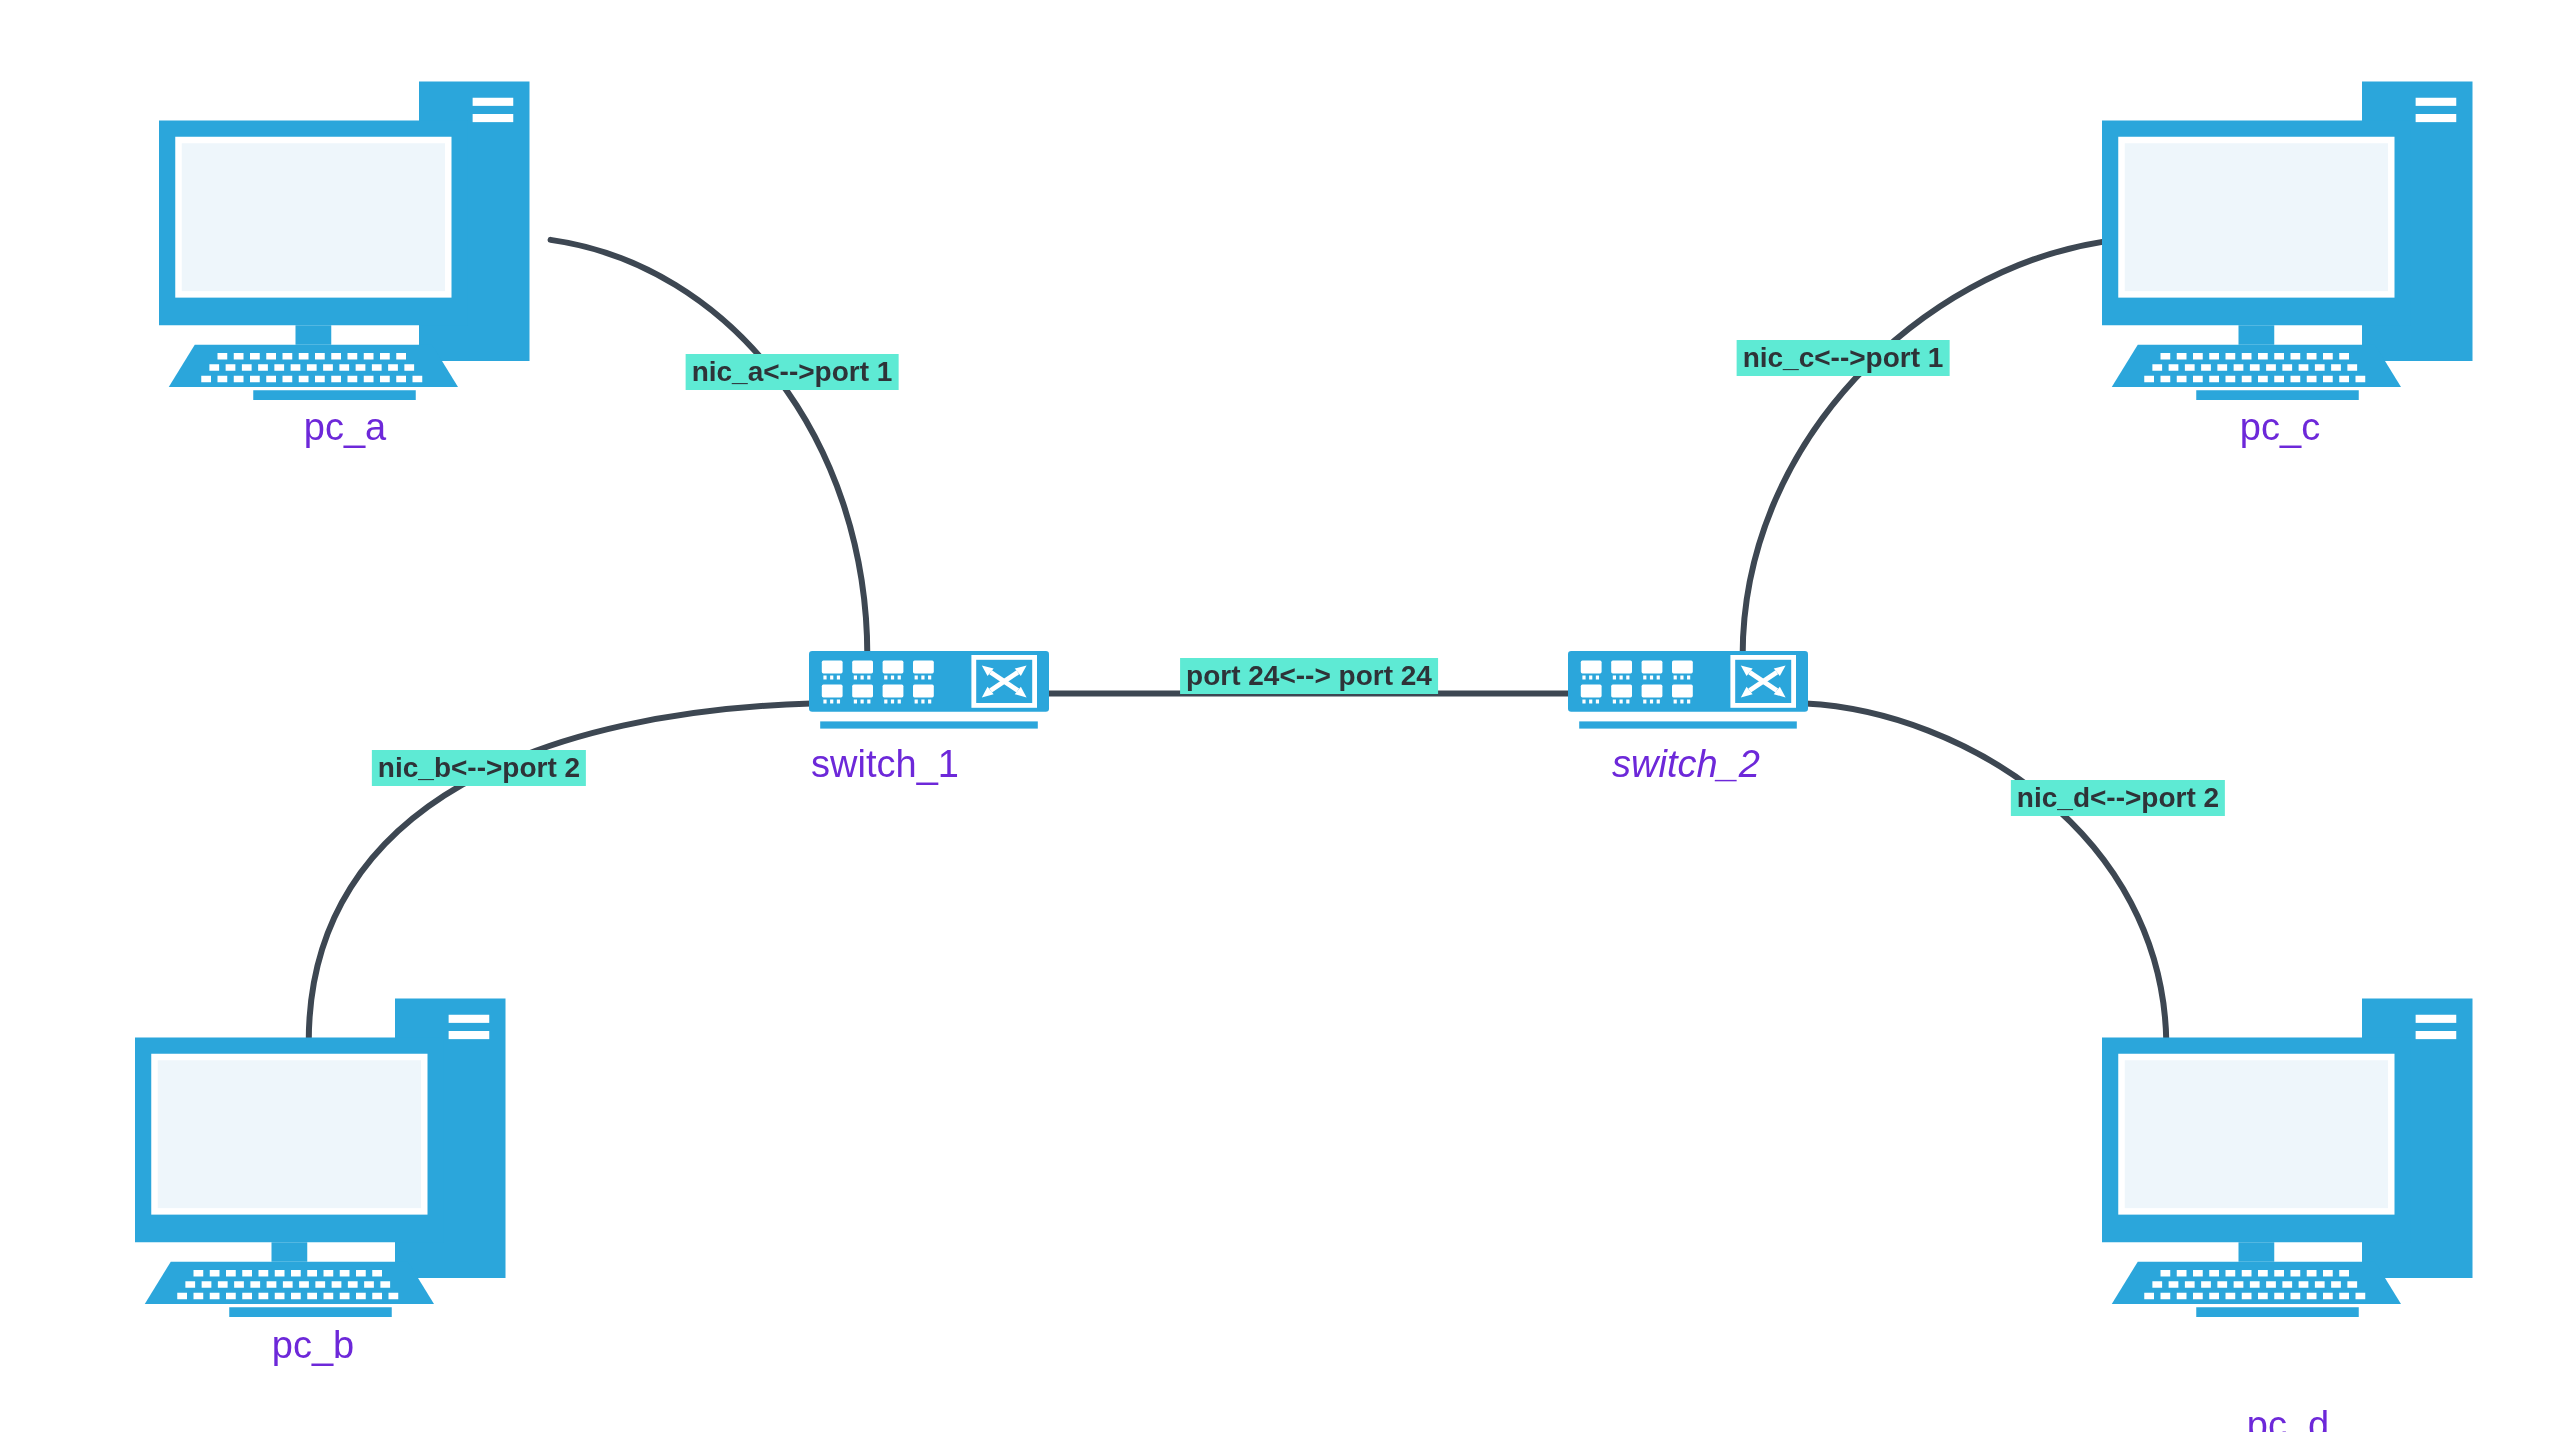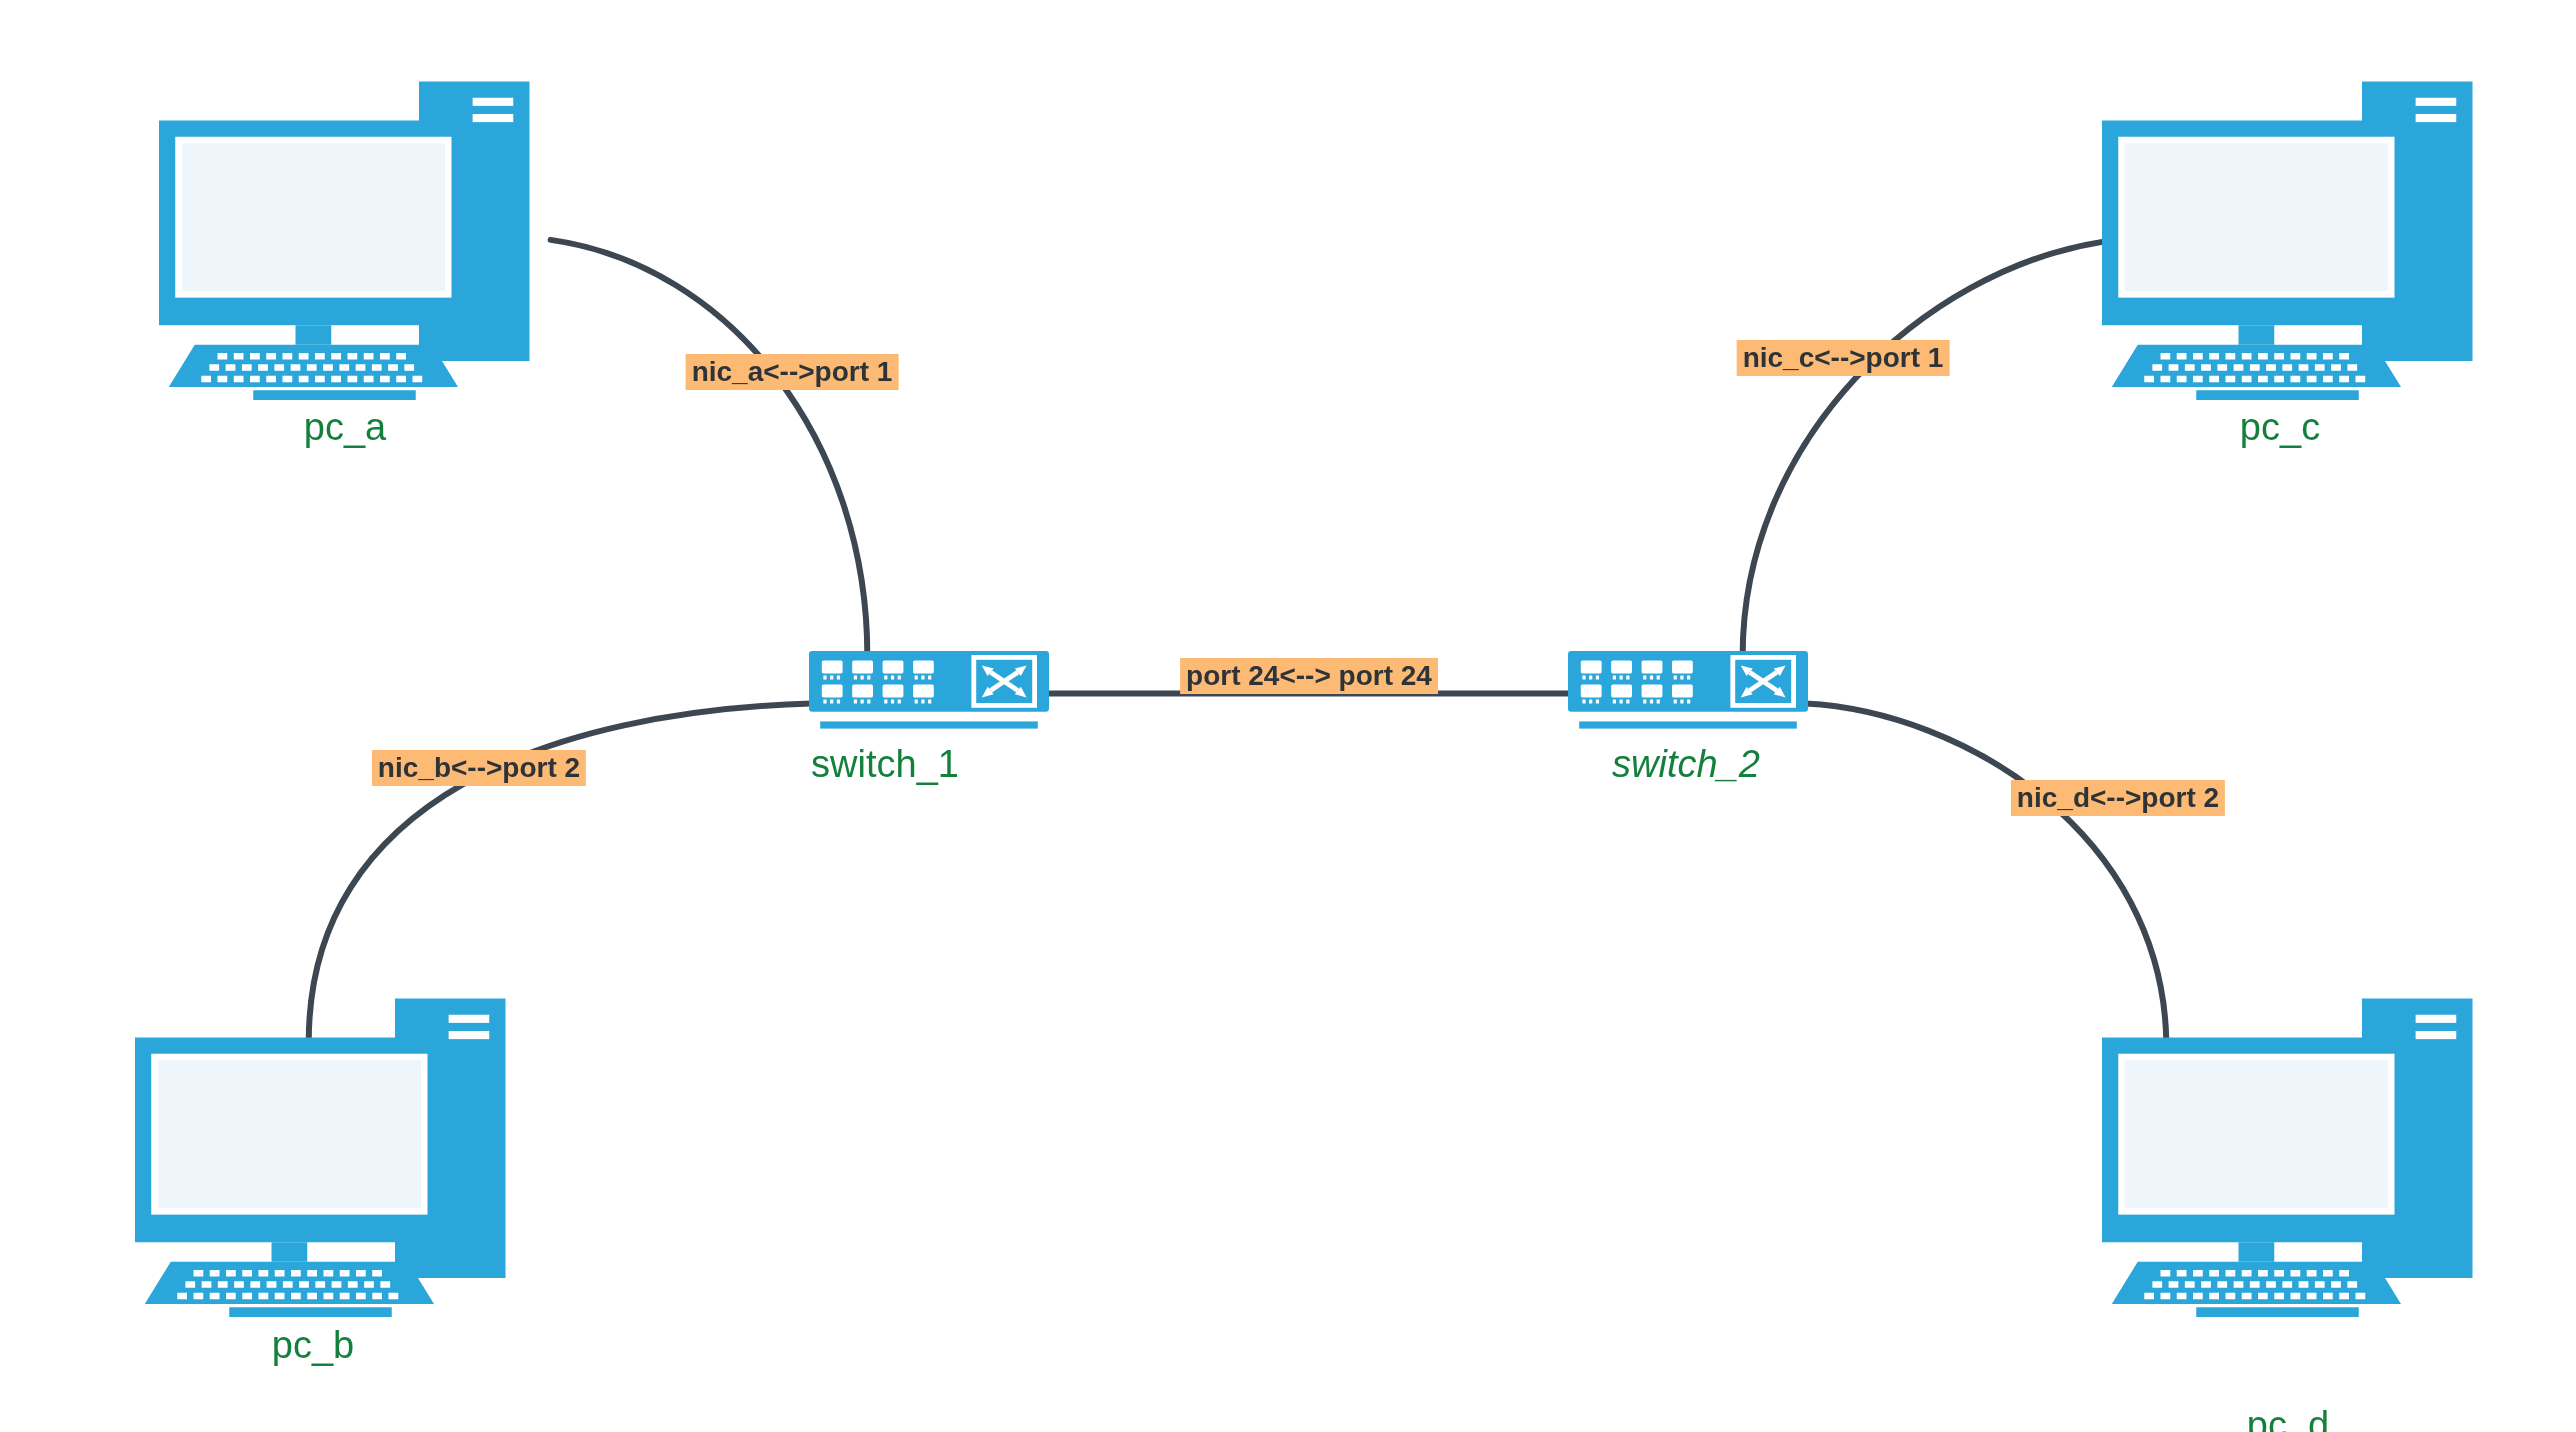--- a/index.html
+++ b/index.html
@@ -28,30 +28,30 @@
     stroke-linecap: round;
   }
   .node {
     position: absolute;
   }
   .node svg { display: block; }
   .node-label {
     position: absolute;
     transform: translate(-50%, -50%);
     font-size: 38px;
-    color: #15803d;
+    color: #6d28d9;
     white-space: nowrap;
   }
   .edge-label {
     position: absolute;
     transform: translate(-50%, -50%);
     font-size: 28px;
     font-weight: bold;
     color: #2e3338;
-    background: #fdba74;
+    background: #5eead4;
     padding: 2px 6px;
     white-space: nowrap;
   }
   .defs-holder {
     position: absolute;
     width: 0; height: 0;
     overflow: hidden;
   }
 </style>
 </head>

